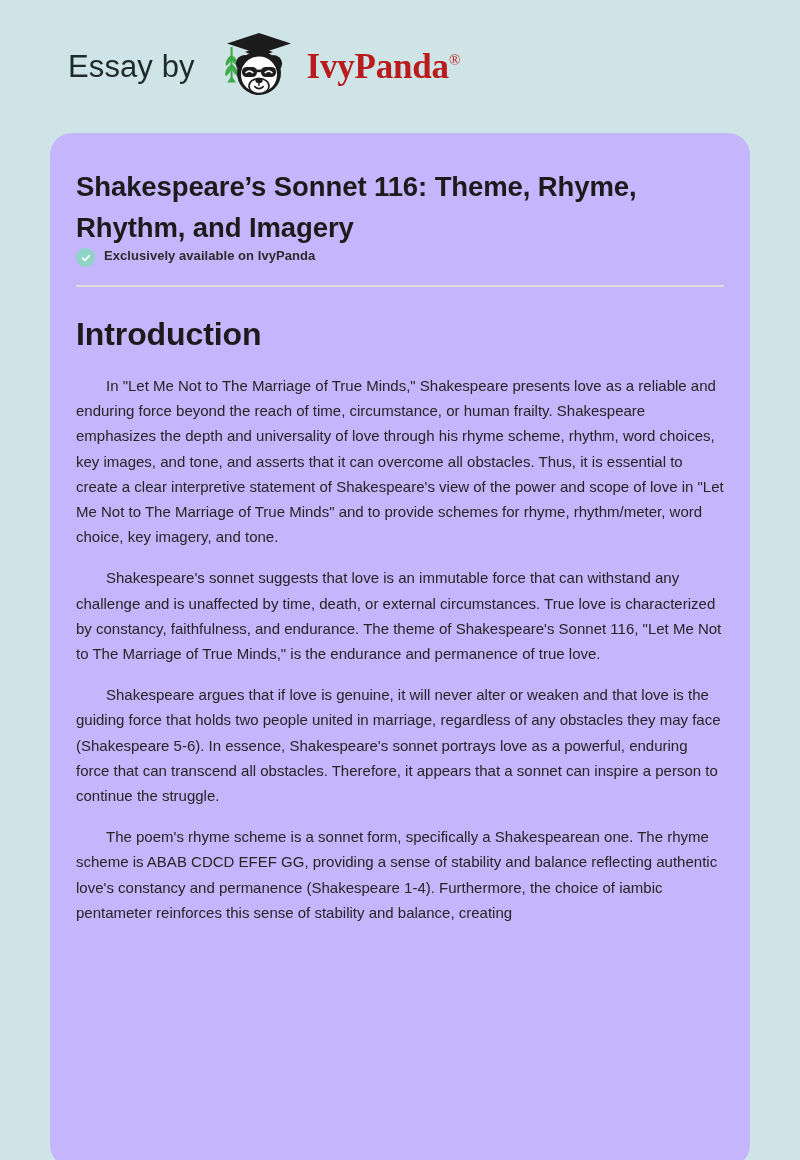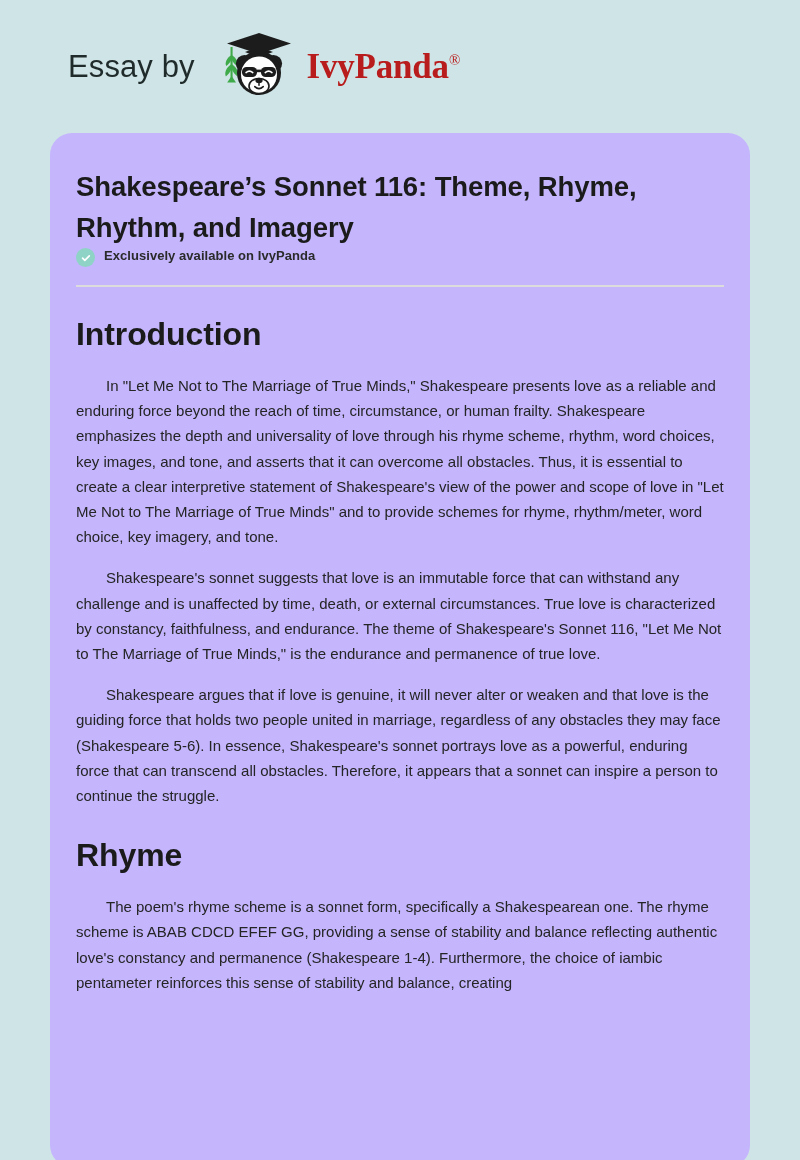--- a/index.html
+++ b/index.html
@@ -191,16 +191,15 @@
   </div>
 
   <hr class="header-divider">
 
   <h2 class="section-heading">Introduction</h2>
   <p class="body-paragraph">In "Let Me Not to The Marriage of True Minds," Shakespeare presents love as a reliable and enduring force beyond the reach of time, circumstance, or human frailty. Shakespeare emphasizes the depth and universality of love through his rhyme scheme, rhythm, word choices, key images, and tone, and asserts that it can overcome all obstacles. Thus, it is essential to create a clear interpretive statement of Shakespeare's view of the power and scope of love in "Let Me Not to The Marriage of True Minds" and to provide schemes for rhyme, rhythm/meter, word choice, key imagery, and tone.</p>
 
   <p class="body-paragraph">Shakespeare's sonnet suggests that love is an immutable force that can withstand any challenge and is unaffected by time, death, or external circumstances. True love is characterized by constancy, faithfulness, and endurance. The theme of Shakespeare's Sonnet 116, "Let Me Not to The Marriage of True Minds," is the endurance and permanence of true love.</p>
   <p class="body-paragraph">Shakespeare argues that if love is genuine, it will never alter or weaken and that love is the guiding force that holds two people united in marriage, regardless of any obstacles they may face (Shakespeare 5-6). In essence, Shakespeare's sonnet portrays love as a powerful, enduring force that can transcend all obstacles. Therefore, it appears that a sonnet can inspire a person to continue the struggle.</p>
 
-  <h2 class="section-heading">Rhyme</h2>
   <p class="body-paragraph">The poem's rhyme scheme is a sonnet form, specifically a Shakespearean one. The rhyme scheme is ABAB CDCD EFEF GG, providing a sense of stability and balance reflecting authentic love's constancy and permanence (Shakespeare 1-4). Furthermore, the choice of iambic pentameter reinforces this sense of stability and balance, creating</p>
 
 </div>
 
 </body></html>

